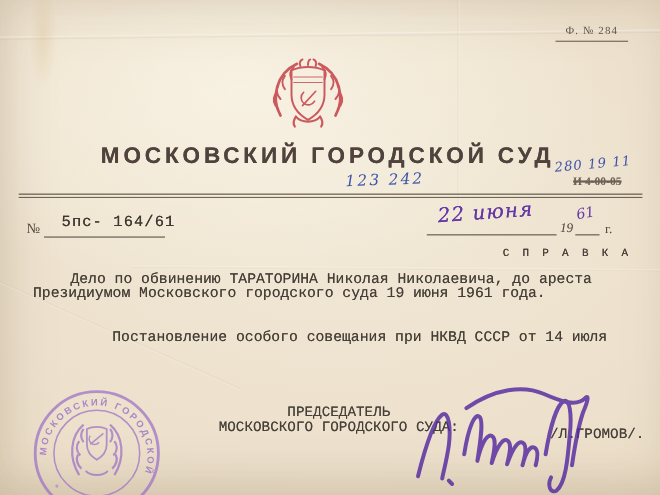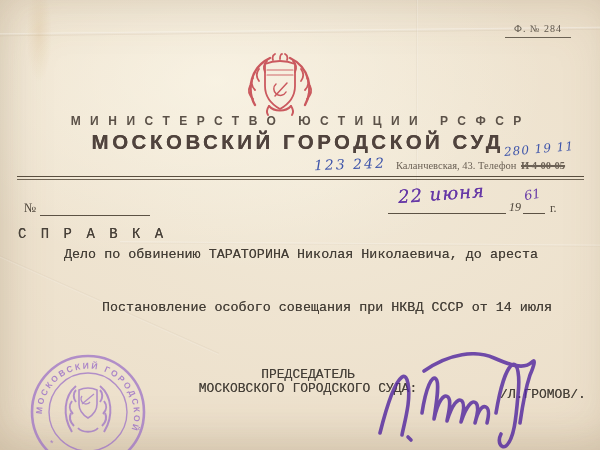--- a/index.html
+++ b/index.html
@@ -60,22 +60,22 @@
   .no-value{left:56px;top:194px;font-size:14px;letter-spacing:1px;color:#3e3933;text-shadow:0 0 .5px #3e3933;}
 
   .date-underline{left:388px;top:213px;width:118px;border-bottom:1.2px solid #5c5244;}
   .date-hw{left:398px;top:183px;font-size:18px;letter-spacing:1px;transform:rotate(-4deg);
     text-shadow:0 0 .6px #6638a6;}
   .year-prefix{left:509px;top:200px;font-size:12px;color:#4e463b;font-style:italic;}
   .year-underline{left:523px;top:213px;width:22px;border-bottom:1.2px solid #5c5244;}
   .year-hw{left:524px;top:187px;font-size:13px;transform:rotate(-10deg);}
   .year-suffix{left:550px;top:201px;font-size:12px;color:#4e463b;}
 
-  .doc-title{left:18px;top:226px;width:556px;text-align:left;
-    font-size:14px;letter-spacing:3px;color:#49423a;text-shadow:0 0 .5px #49423a;}
+  .doc-title{left:18px;top:226px;width:556px;text-align:right;
+    font-size:10px;letter-spacing:3px;color:#49423a;text-shadow:0 0 .5px #49423a;}
 
   .para{left:30px;width:552px;font-size:13.4px;line-height:12.8px;color:#443e36;
     text-shadow:0 0 .6px rgba(68,62,54,.75);}
   .para1{top:249px;}
   .para2{top:302px;margin-left:38px;}
   .indent{text-indent:34px;}
 
   .sig-block{left:186px;top:368px;width:244px;text-align:center;
     font-size:13px;line-height:13.5px;color:#453f37;text-shadow:0 0 .6px rgba(69,63,55,.7);}
   .sig-name{left:500px;top:387px;font-size:13px;color:#453f37;text-shadow:0 0 .6px rgba(69,63,55,.7);}
@@ -125,47 +125,47 @@
         <path d="M 33,43 L 45,30"></path>
       </g>
       <g stroke-width="2">
         <path d="M 27,53 C 32,59 44,59 49,53"></path>
         <path d="M 27,53 C 25,56 24,59 26,62"></path>
         <path d="M 49,53 C 51,56 52,59 50,62"></path>
       </g>
     </g>
   </svg>
 
-  <div class="abs ministry">МИНИСТЕРСТВО ЮСТИЦИИ РСФСР</div>
   <div class="abs court">МОСКОВСКИЙ ГОРОДСКОЙ СУД</div>
 
   <div class="abs hw ink-blue index-hw">123 242</div>
-  <div class="abs serif addr">Каланчевская, 43. Телефон</div>
   <div class="abs serif phone-old">И 4-00-05</div>
   <div class="abs hw ink-blue phone-new">280 19 11</div>
 
   <div class="abs rule">
     <div class="r1"></div>
       <div class="r2"></div>
   </div>
 
   <div class="abs serif no-label">№</div>
   <div class="abs no-underline"></div>
+  <div class="abs mono no-value">5пс- 164/61</div>
 
   <div class="abs date-underline"></div>
   <div class="abs hw ink-purple date-hw">22 июня</div>
   <div class="abs serif year-prefix">19</div>
   <div class="abs year-underline"></div>
   <div class="abs hw ink-purple year-hw">61</div>
   <div class="abs serif year-suffix">г.</div>
 
   <div class="abs mono doc-title">С П Р А В К А</div>
 
   <div class="abs mono para para1">
     <div class="indent">Дело по обвинению ТАРАТОРИНА Николая Николаевича, до ареста</div>
+    <div>Президиумом Московского городского суда 19 июня 1961 года.</div>
   </div>
 
   <div class="abs mono para para2">
     <div class="indent">Постановление особого совещания при НКВД СССР от 14 июля</div>
   </div>
 
   <div class="abs mono sig-name">/Л.ГРОМОВ/.</div>
   <div class="abs mono sig-block">
     <div>ПРЕДСЕДАТЕЛЬ</div>
     <div>МОСКОВСКОГО ГОРОДСКОГО СУДА:</div>

